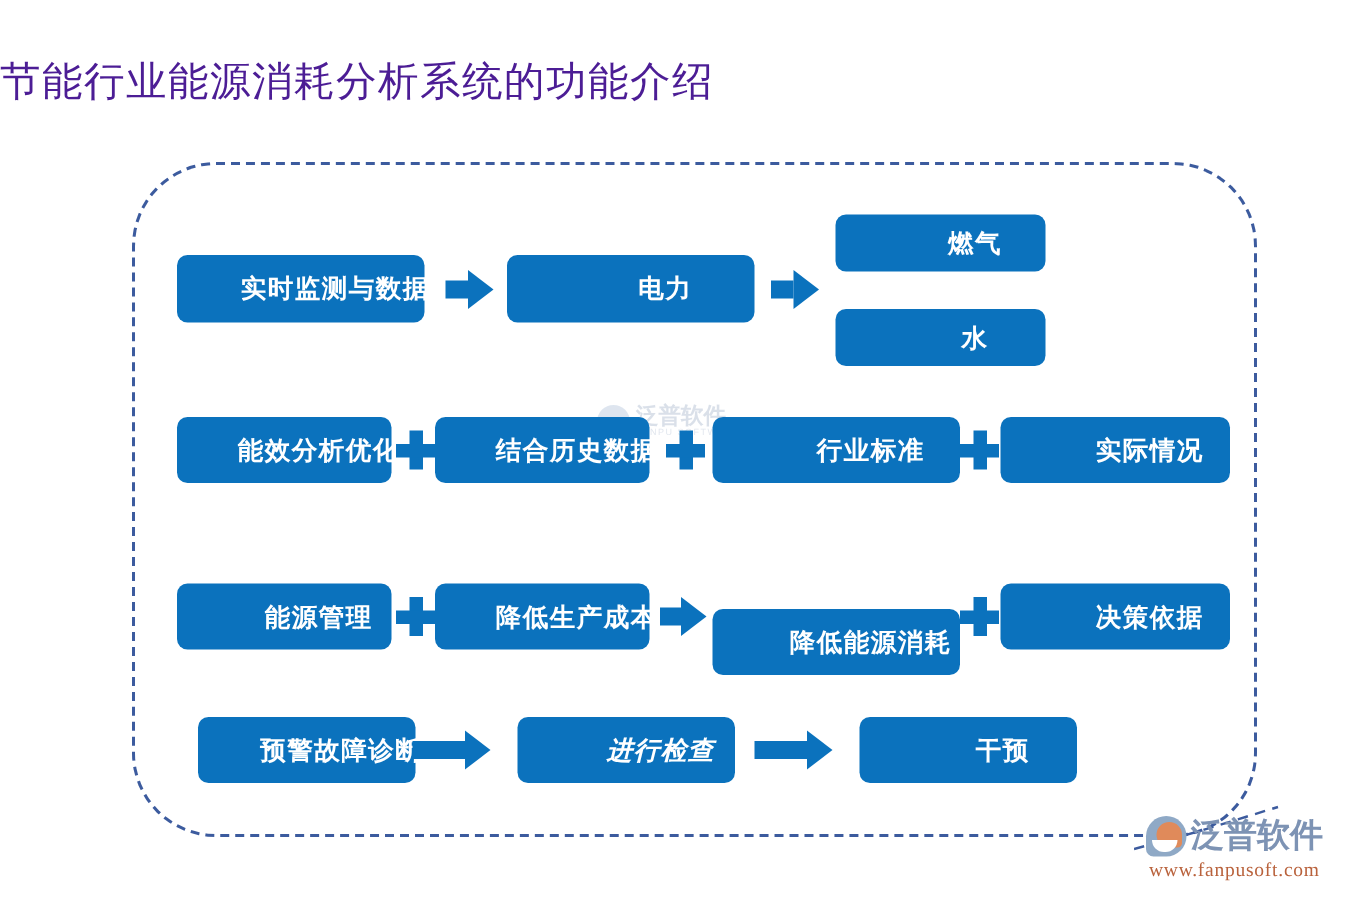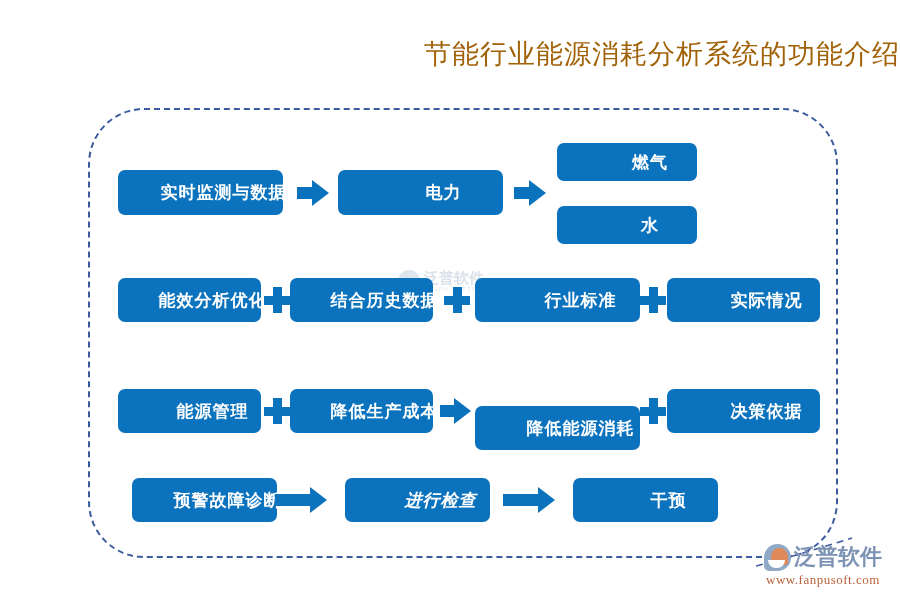--- a/index.html
+++ b/index.html
@@ -13,25 +13,25 @@
     font-family: "Liberation Sans", "DejaVu Sans", sans-serif;
     overflow: hidden;
     position: relative;
   }
 
   #page-title {
     position: absolute;
     left: 0;
     top: 36px;
     width: 900px;
-    text-align: right;
+    text-align: left;
     font-family: "Liberation Serif", "DejaVu Serif", serif;
     font-size: 27px;
     font-weight: 400;
-    color: #a16207;
+    color: #4c1d95;
     letter-spacing: 1px;
     white-space: nowrap;
   }
 
   #flow-container {
     position: absolute;
     left: 88px;
     top: 108px;
     width: 750px;
     height: 450px;

